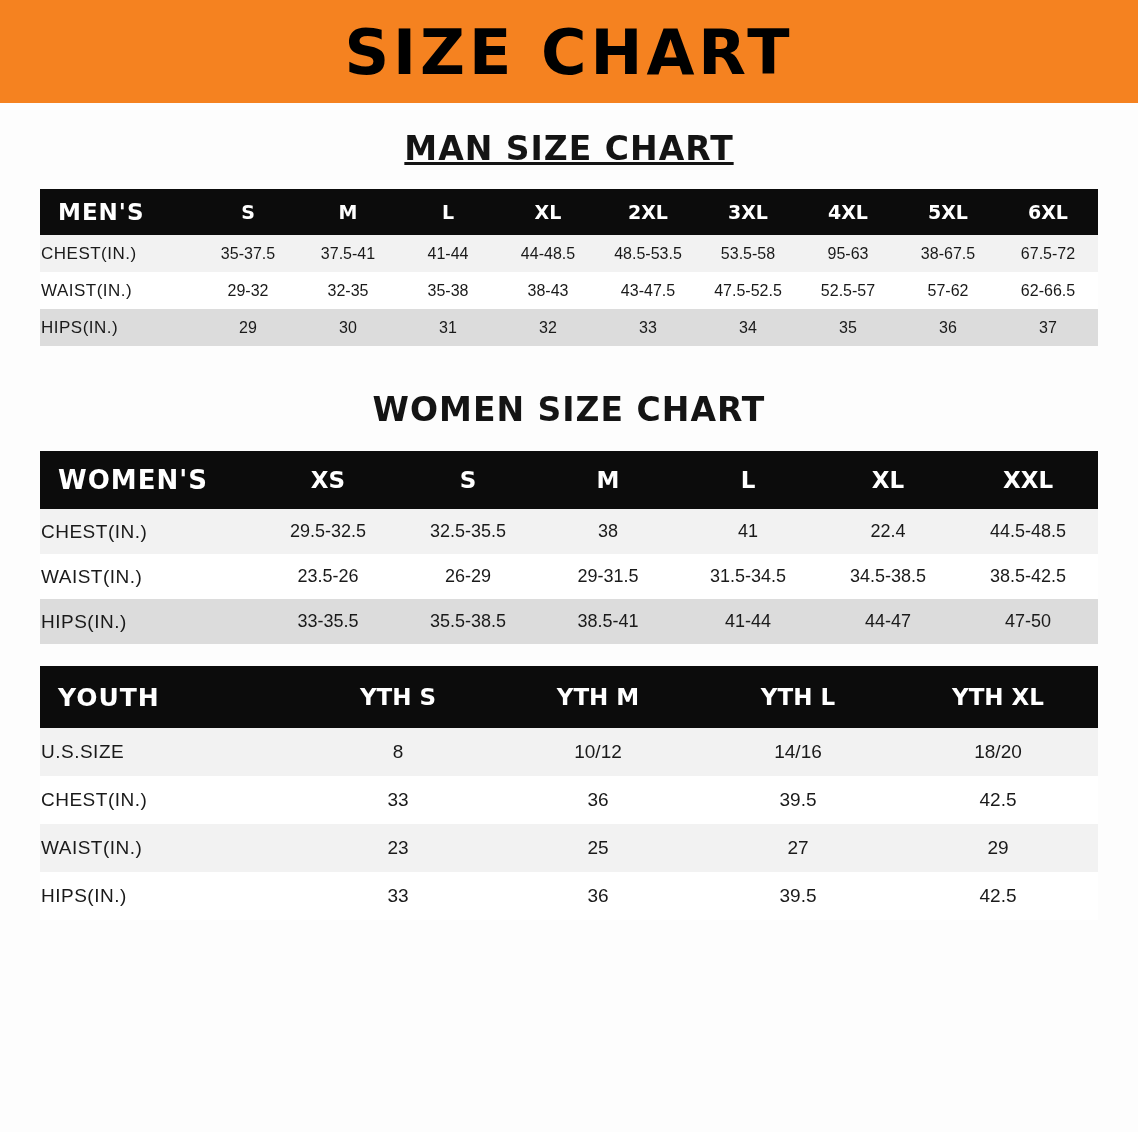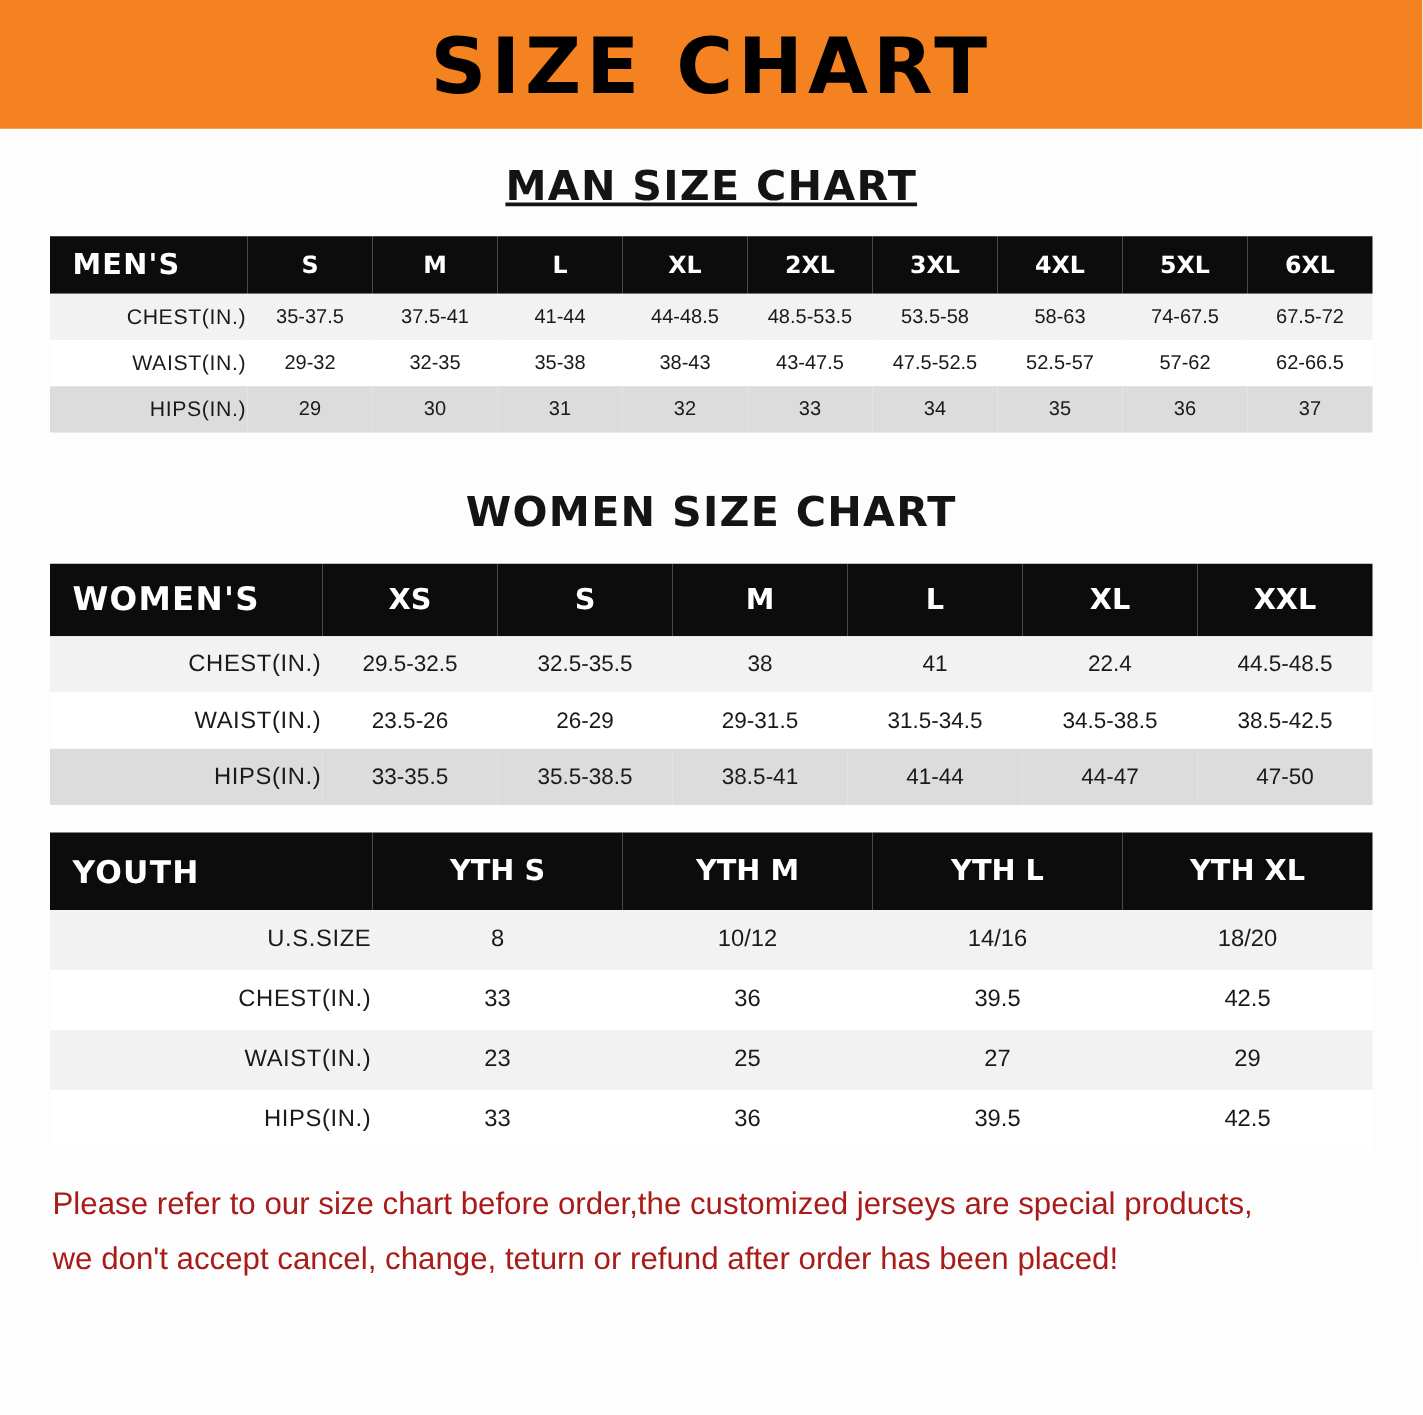--- a/index.html
+++ b/index.html
@@ -74,21 +74,21 @@
     text-align: left;
     padding-left: 18px;
     letter-spacing: 1px;
   }
   tbody td {
     text-align: center;
     font-family: "Liberation Sans", sans-serif;
     color: #1a1a1a;
   }
   tbody td.rowlabel {
-    text-align: right;
+    text-align: left;
     letter-spacing: 0.5px;
     margin-top: 27px;
   }
   tbody tr.band-dark td { background: #dcdcdc; }
   tbody tr.band-light td { background: #f2f2f2; }
   tbody tr.band-white td { background: #ffffff; }
 
   
   .men thead th { font-size: 19px; height: 44px; }
   .men thead th.rowlabel { font-size: 23px; }
@@ -158,22 +158,22 @@
       </thead>
       <tbody>
         <tr class="band-light">
           <td class="rowlabel">CHEST(IN.)</td>
           <td>35-37.5</td>
           <td>37.5-41</td>
           <td>41-44</td>
           <td>44-48.5</td>
           <td>48.5-53.5</td>
           <td>53.5-58</td>
-          <td>58-63</td>
-          <td>74-67.5</td>
+          <td>95-63</td>
+          <td>38-67.5</td>
           <td>67.5-72</td>
         </tr>
         <tr class="band-white">
           <td class="rowlabel">WAIST(IN.)</td>
           <td>29-32</td>
           <td>32-35</td>
           <td>35-38</td>
           <td>38-43</td>
           <td>43-47.5</td>
           <td>47.5-52.5</td>
@@ -296,18 +296,14 @@
           <td class="rowlabel">HIPS(IN.)</td>
           <td>33</td>
           <td>36</td>
           <td>39.5</td>
           <td>42.5</td>
         </tr>
       </tbody>
     </table>
   </div>
 
-  <div class="note">
-    <div>Please refer to our size chart before order,the customized jerseys are special products,</div>
-    <div>we don't accept cancel, change, teturn or refund after order has been placed!</div>
-  </div>
 
 </div>
 
 </body></html>

